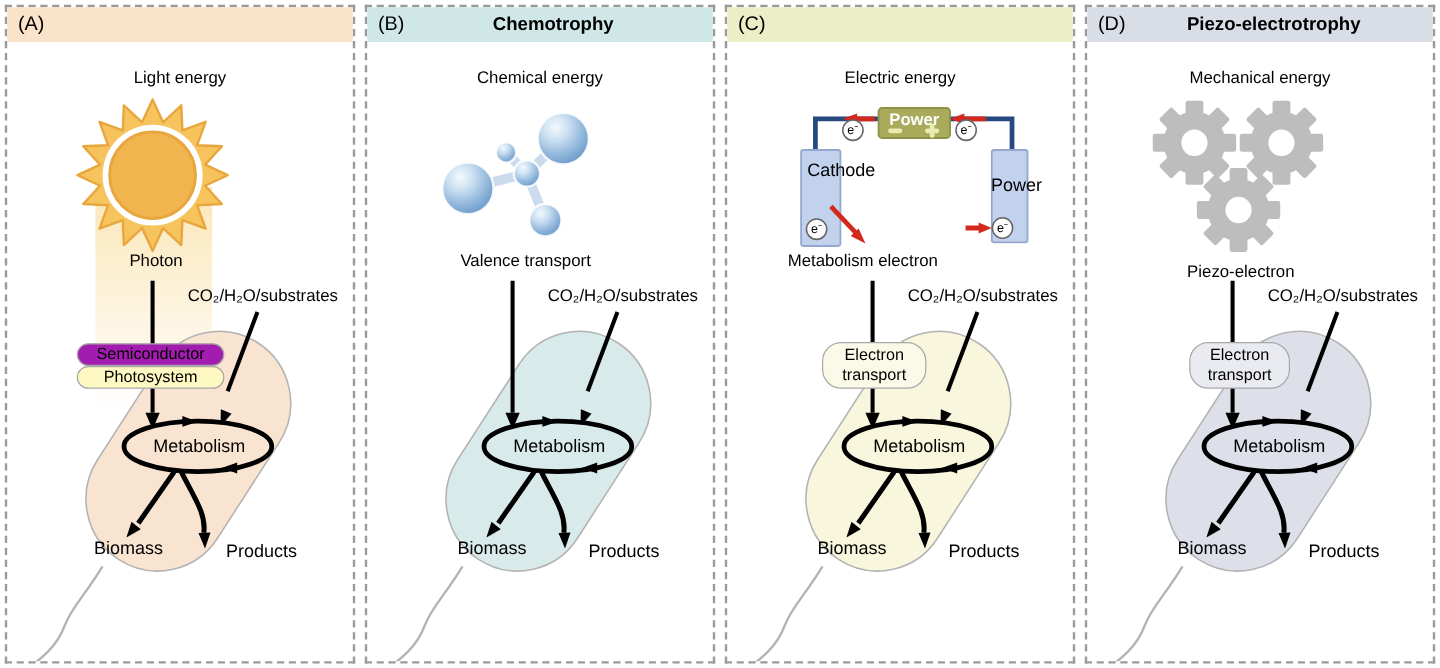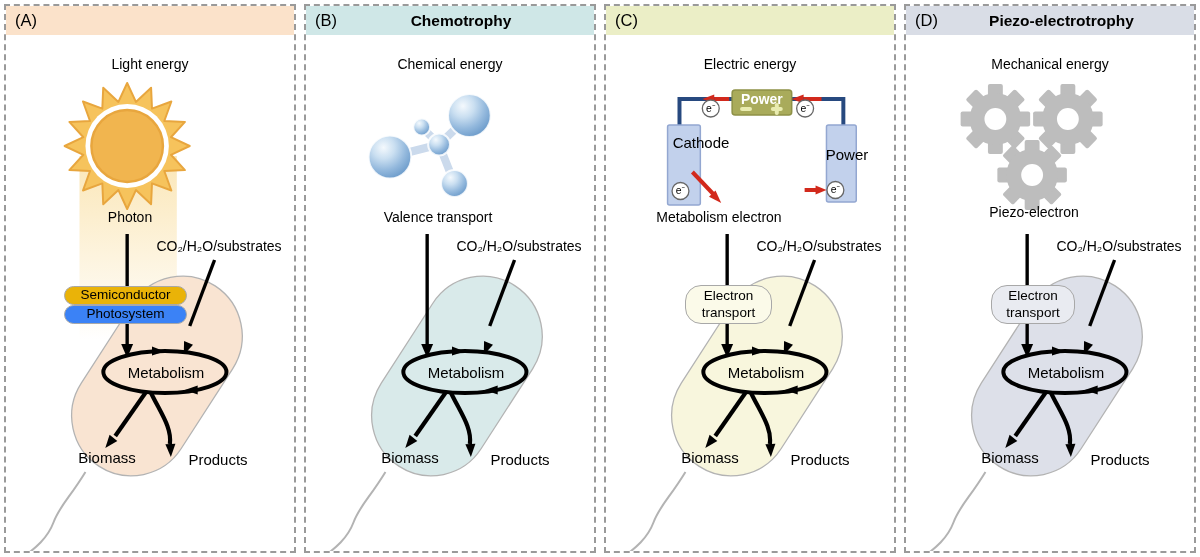--- a/index.html
+++ b/index.html
@@ -81,22 +81,22 @@
         <polygon class="head" points="100,442 112.1,435.1 104.3,428.7"></polygon>
       </g>
       <g>
         <path class="arr2" d="M 146 387 C 157 409 167 422 165 438"></path>
         <polygon class="head" points="166,451 170.6,437.8 160.5,438.2"></polygon>
       </g>
     </svg>
     <div class="lbl" style="left:50%; top:50px">Light energy</div>
     <div class="lbl" style="left:124px; top:203px">Photon</div>
     <div class="lbl" style="left:213px; top:232px; font-size:14px">CO₂/H₂O/substrates</div>
-    <div class="pill pillA" style="top: 280px; background: #eab308;">Semiconductor</div>
-    <div class="pill pillA" style="top: 299px; background: #3b82f6;">Photosystem</div>
+    <div class="pill pillA" style="top: 280px; background: #a21caf;">Semiconductor</div>
+    <div class="pill pillA" style="top: 299px; background: #fef9c3;">Photosystem</div>
     <div class="lbl" style="left:160px; top:358px; font-size:15px">Metabolism</div>
     <div class="lbl" style="left:101px; top:443px; font-size:15px">Biomass</div>
     <div class="lbl" style="left:212px; top:445px; font-size:15px">Products</div>
   </section>
 
   <section class="panel">
     <header class="panel-header" style="background: rgb(207, 231, 231);">
       <span class="panel-letter">(B)</span>
       <span class="panel-title">Chemotrophy</span>
     </header>
@@ -291,21 +291,21 @@
       <g>
         <line class="arr2" x1="141" y1="386" x2="110" y2="430"></line>
         <polygon class="head" points="100,442 112.1,435.1 104.3,428.7"></polygon>
       </g>
       <g>
         <path class="arr2" d="M 146 387 C 157 409 167 422 165 438"></path>
         <polygon class="head" points="166,451 170.6,437.8 160.5,438.2"></polygon>
       </g>
     </svg>
     <div class="lbl" style="left:50%; top:50px">Mechanical energy</div>
-    <div class="lbl" style="left:128px; top:198px">Piezo-electron</div>
+    <div class="lbl" style="left:128px; top:212px">Piezo-electron</div>
     <div class="lbl" style="left:213px; top:232px; font-size:14px">CO₂/H₂O/substrates</div>
     <div class="pill pill2line pD" style="background: rgb(233, 235, 241);">
       <div>Electron</div>
       <div>transport</div>
     </div>
     <div class="lbl" style="left:160px; top:358px; font-size:15px">Metabolism</div>
     <div class="lbl" style="left:104px; top:443px; font-size:15px">Biomass</div>
     <div class="lbl" style="left:214px; top:445px; font-size:15px">Products</div>
   </section>
 

